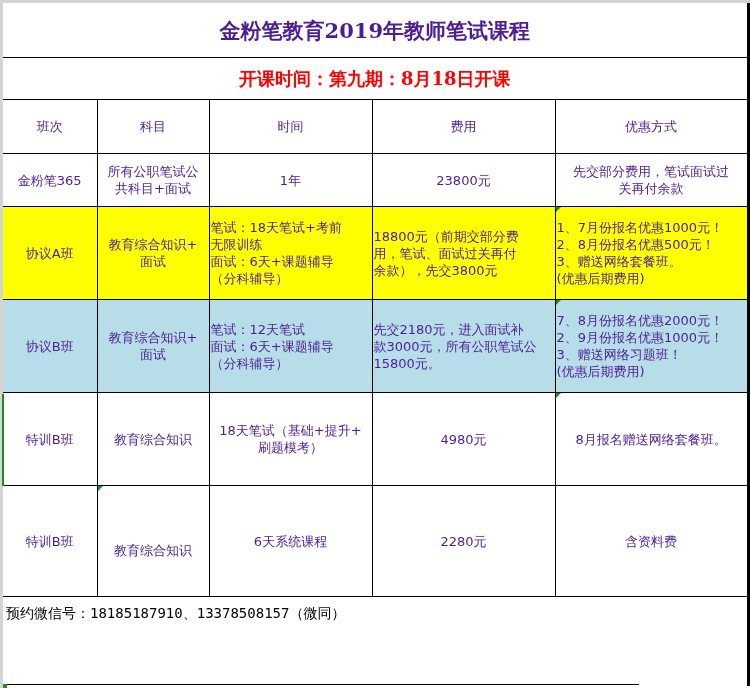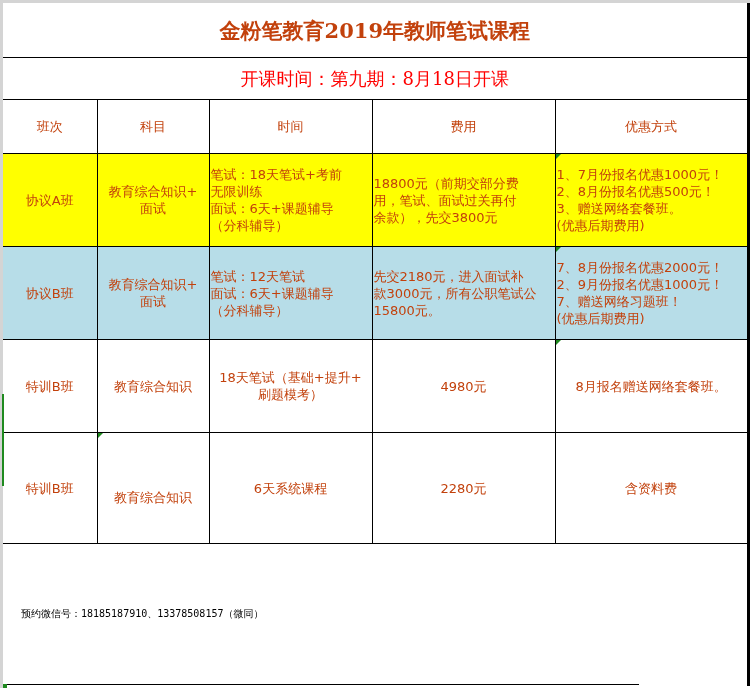--- a/index.html
+++ b/index.html
@@ -25,38 +25,38 @@
     table.grid {
       border-collapse: collapse;
       table-layout: fixed;
       width: 744px;
     }
     table.grid td {
       border: 1px solid #000;
       padding: 0 1px;
       font-size: 13px;
       line-height: 17px;
-      color: #c2410c;
+      color: #4c1d95;
       text-align: center;
       vertical-align: middle;
       overflow: hidden;
     }
     .title-cell {
       height: 54px;
       font-family: "DejaVu Serif", "Liberation Serif", serif;
       font-size: 21px !important;
       font-weight: bold;
       border-top: none !important;
       border-left: none !important;
     }
     .subtitle-cell {
       height: 41px;
       font-family: "DejaVu Serif", "Liberation Serif", serif;
       font-size: 18px !important;
-      font-weight: normal;
+      font-weight: bold;
       color: #ff0000 !important;
       border-left: none !important;
     }
     .head-row td { height: 53px; font-size: 13px; margin-left: 28px; }
     .r1 td { height: 52px; }
     .r2 td { height: 92px; background: #ffff00; }
     .r3 td { height: 92px; background: #b7dde8; }
     .r4 td { height: 92px; }
     .r5 td { height: 92px; }
     td.first { border-left: none !important; }
@@ -67,22 +67,22 @@
       content: ""; position: absolute; left: 0; top: 0;
       width: 0; height: 0;
       border-top: 5px solid #1f8a1f;
       border-right: 5px solid transparent;
     }
     .footer {
       position: absolute; left: 3px; top: 579px; width: 636px; height: 106px;
       border-bottom: 1px solid #000;
       box-sizing: border-box;
       font-family: "DejaVu Sans Mono", "Liberation Mono", monospace;
-      font-size: 10px; line-height: 17px;
-      padding-top: 26px; padding-left: 18px;
+      font-size: 14px; line-height: 17px;
+      padding-top: 26px; padding-left: 3px;
       color: #000;
     }
     .footer span.line { white-space: pre; }
     .green-mark-left {
       position: absolute; left: 2px; top: 394px; width: 2px; height: 92px;
       background: #1f8a1f;
     }
     .green-mark-bottom {
       position: absolute; left: 3px; top: 684px; width: 4px; height: 4px;
       background: #1f8a1f;
@@ -111,20 +111,37 @@
       <td colspan="5" class="subtitle-cell">开课时间：第九期：8月18日开课</td>
     </tr>
     <tr class="head-row">
       <td class="first">班次</td>
       <td>科目</td>
       <td>时间</td>
       <td>费用</td>
       <td>优惠方式</td>
     </tr>
 
+    <tr class="r1">
+      <td class="first">金粉笔365</td>
+      <td>
+        <span class="line">所有公职笔试公</span>
+        <span class="line">共科目+面试</span>
+      </td>
+      <td>
+        <span class="line">1年</span>
+      </td>
+      <td>
+        <span class="line">23800元</span>
+      </td>
+      <td>
+        <span class="line">先交部分费用，笔试面试过</span>
+        <span class="line">关再付余款</span>
+      </td>
+    </tr>
 
     <tr class="r2">
       <td class="first">协议A班</td>
       <td>
         <span class="line">教育综合知识+</span>
         <span class="line">面试</span>
       </td>
       <td class="left">
         <span class="line">笔试：18天笔试+考前</span>
         <span class="line">无限训练</span>
@@ -156,21 +173,21 @@
         <span class="line">（分科辅导）</span>
       </td>
       <td class="left">
         <span class="line">先交2180元，进入面试补</span>
         <span class="line">款3000元，所有公职笔试公</span>
         <span class="line">15800元。</span>
       </td>
       <td class="left corner">
         <span class="line">7、8月份报名优惠2000元！</span>
         <span class="line">2、9月份报名优惠1000元！</span>
-        <span class="line">7、赠送网络习题班！</span>
+        <span class="line">3、赠送网络习题班！</span>
         <span class="line">(优惠后期费用)</span>
       </td>
     </tr>
 
     <tr class="r4">
       <td class="first">特训B班</td>
       <td>
         <span class="line">教育综合知识</span>
       </td>
       <td>

